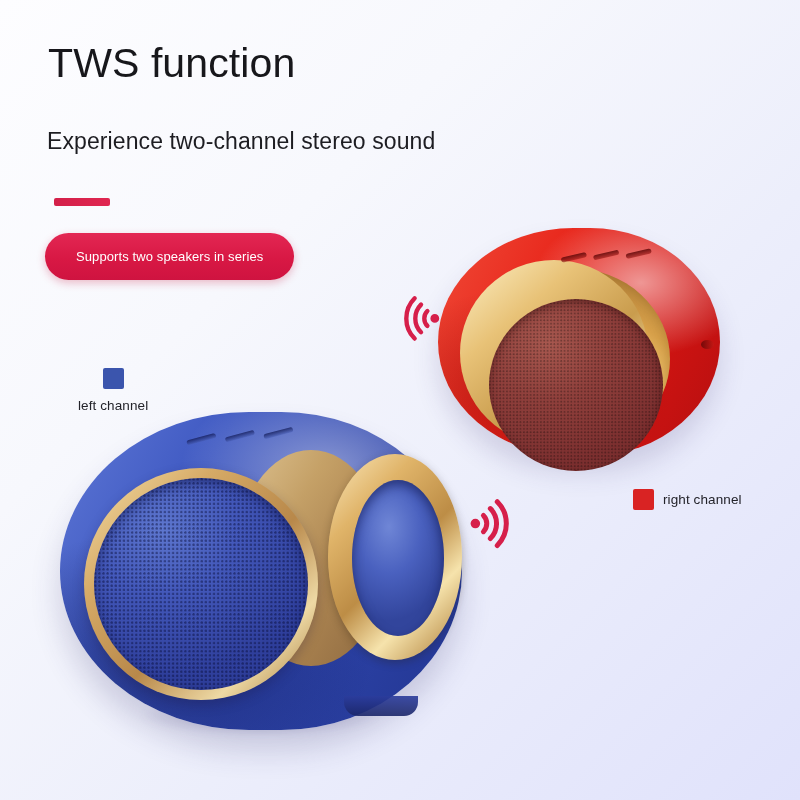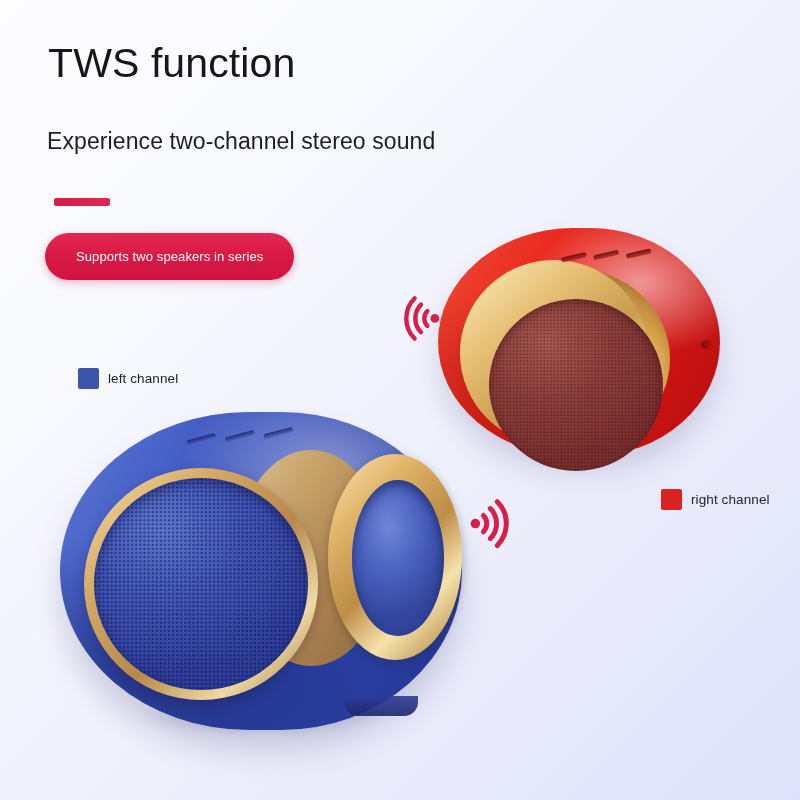--- a/index.html
+++ b/index.html
@@ -37,22 +37,22 @@
     border-radius:24px;
     background:linear-gradient(180deg,#e32753 0%,#d81844 55%,#cf1340 100%);
     box-shadow:0 3px 9px rgba(199,20,62,.28);
     color:#fff;font-size:13px;letter-spacing:.1px;white-space:nowrap;
   }
 
   
   .legend{position:absolute;display:flex;align-items:center;gap:9px;}
   .legend .sw{width:21px;height:21px;border-radius:2px;display:block;}
   .legend .lb{font-size:13.5px;color:#23232a;letter-spacing:.1px;white-space:nowrap;}
-  #legend-left{left:78px;top:368px;}
-  #legend-right{left:640px;top:489px;padding-left:21px;}
+  #legend-left{left:78px;top:368px;flex-direction:column;}
+  #legend-right{left:612px;top:489px;padding-left:21px;}
 
   
   .wifi{position:absolute;}
   #wifi-red-top{left:392px;top:292px;transform:rotate(225deg);}
   #wifi-blue{left:472px;top:498px;transform:rotate(45deg);}
 
   
   .speaker{position:absolute;}
 
   

